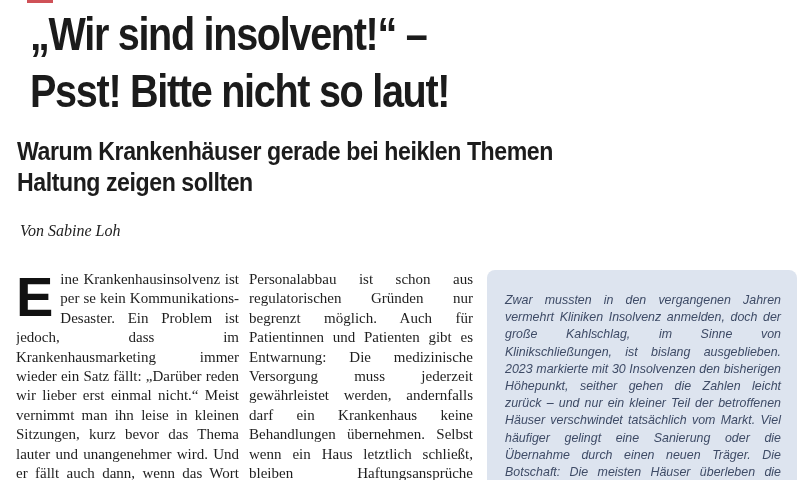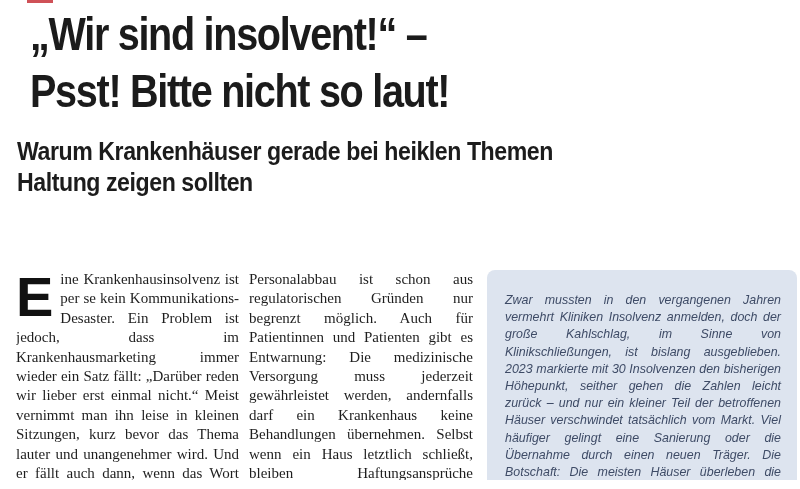--- a/index.html
+++ b/index.html
@@ -114,20 +114,21 @@
   <h1 class="title">
     <span class="line">„Wir sind insolvent!“ –</span>
     <span class="line">Psst! Bitte nicht so laut!</span>
   </h1>
 
   <h2 class="subtitle">
     <span class="line">Warum Krankenhäuser gerade bei heiklen Themen</span>
     <span class="line">Haltung zeigen sollten</span>
   </h2>
 
+  <div class="byline">Von Sabine Loh</div>
 
   <div class="col col-1">
     <span class="dropcap">E</span><span>ine Krankenhausinsolvenz ist per se kein Kommunikations-Desaster. Ein Problem ist jedoch, dass im Krankenhausmarketing immer wieder ein Satz fällt: „Darüber reden wir lieber erst einmal nicht.“ Meist vernimmt man ihn leise in kleinen Sitzungen, kurz bevor das Thema lauter und unangenehmer wird. Und er fällt auch dann, wenn das Wort „Insolvenz“ im Raum steht. Dabei ist genau das der Moment, in dem Kommunikation gefragt ist – klar und deutlich wahrnehmbar von allen, die das Thema unmittel-</span>
   </div>
 
   <div class="col col-2">
     <span>Personalabbau ist schon aus regulatorischen Gründen nur begrenzt möglich. Auch für Patientinnen und Patienten gibt es Entwarnung: Die medizinische Versorgung muss jederzeit gewährleistet werden, andernfalls darf ein Krankenhaus keine Behandlungen übernehmen. Selbst wenn ein Haus letztlich schließt, bleiben Haftungsansprüche grundsätzlich bestehen, wenn auch mit Einschränkungen durch das Insolvenzrecht.</span>
   </div>
 
   <aside class="abstract-box">

